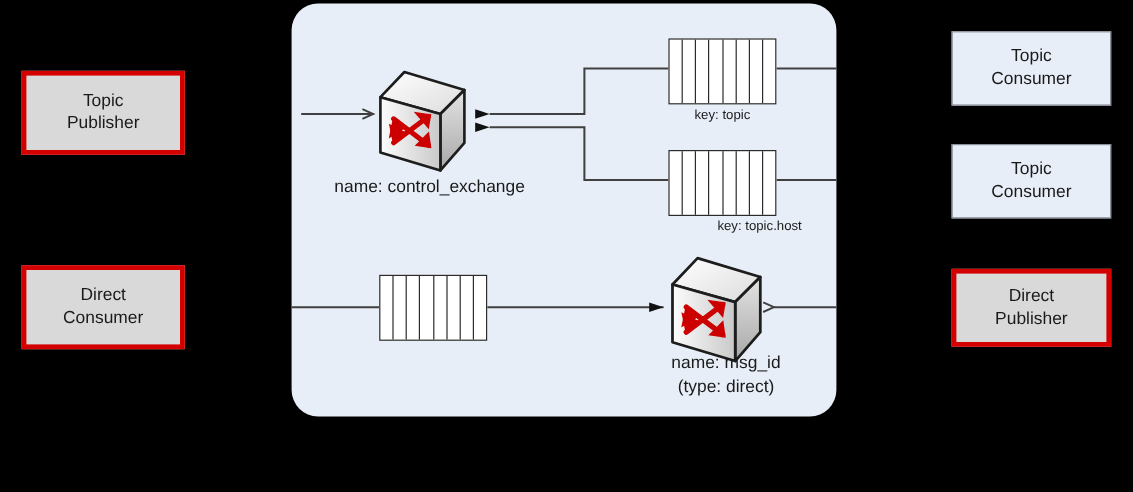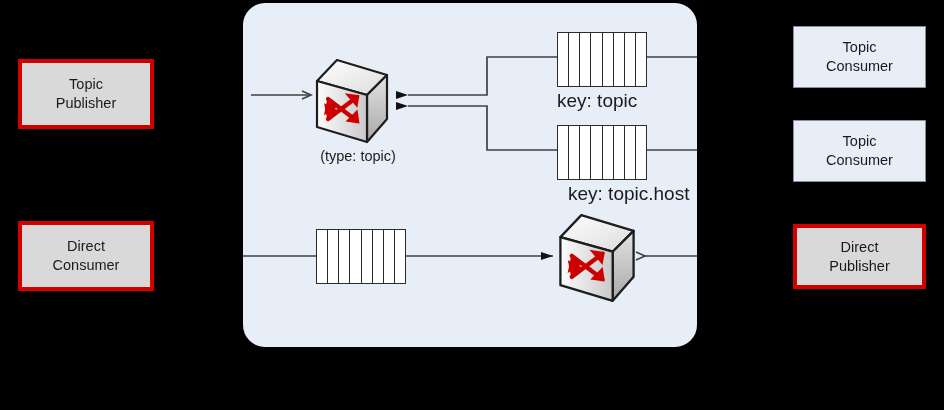--- a/index.html
+++ b/index.html
@@ -68,23 +68,24 @@
     border-right: 1.6px solid #2b2b2b;
   }
   .queue i:last-child { border-right: none; }
 
   #queue-topic      { left: 557px; top: 32px;  width: 90px; height: 55px; }
   #queue-topichost  { left: 557px; top: 125px; width: 90px; height: 55px; }
   #queue-msgid      { left: 316px; top: 229px; width: 90px; height: 55px; }
 
   .queue-label {
     position: absolute;
-    font-size: 19px;
+    font-size: 11px;
     color: #1a1a1a;
     white-space: nowrap;
+    text-align: center;
   }
   #label-queue-topic     { left: 557px; top: 90px;  width: 90px; }
   #label-queue-topichost { left: 568px; top: 183px; width: 130px; }
   #label-queue-msgid     { left: 301px; top: 287px; width: 120px; }
 
   
   .exchange-label {
     position: absolute;
     font-size: 14.5px;
     color: #1a1a1a;
@@ -191,21 +192,25 @@
         <path d="M44,40 L37,39 L43,46 Z"></path>
         <path d="M15,42 L44,64" fill="none"></path>
         <path d="M44,64 L43,57 L37,63 Z"></path>
         <path d="M16,60 L14,50 L22,54 Z"></path>
         <path d="M16,44 L22,49 L14,54 Z"></path>
       </g>
     </svg>
   </div>
 
   <div class="exchange-label" id="label-control-exchange">
-    <div>(type: topic)</div>
+    <div>name: control_exchange</div>
+  </div>
+  <div class="exchange-label" id="label-msgid-exchange">
+    <div>name: msg_id</div>
+    <div>(type: direct)</div>
   </div>
 
   <div class="queue" id="queue-topic">
     <i></i>
       <i></i>
       <i></i>
       <i></i>
       <i></i>
       <i></i>
       <i></i>

